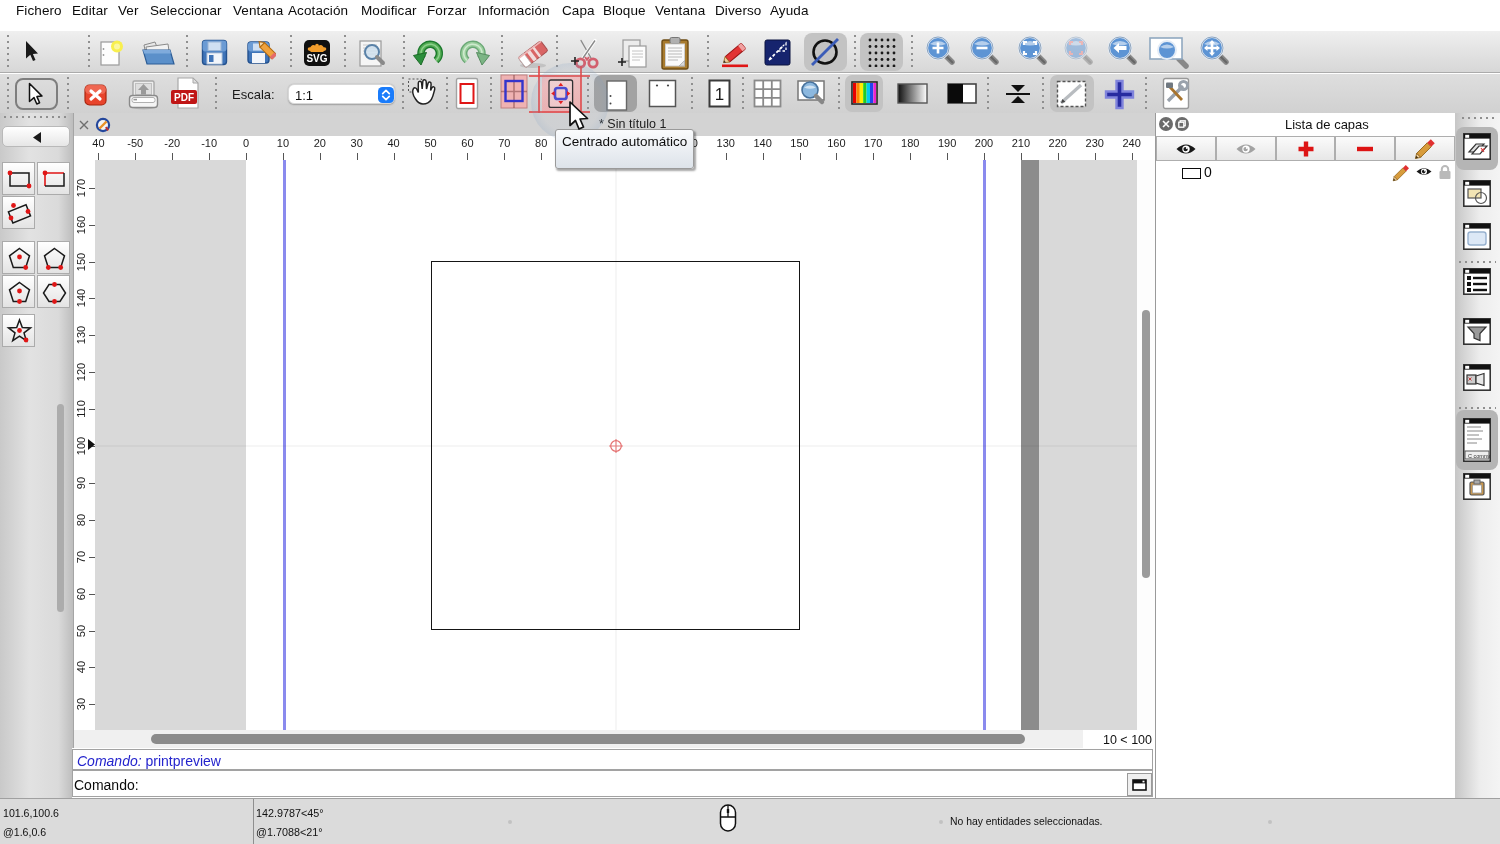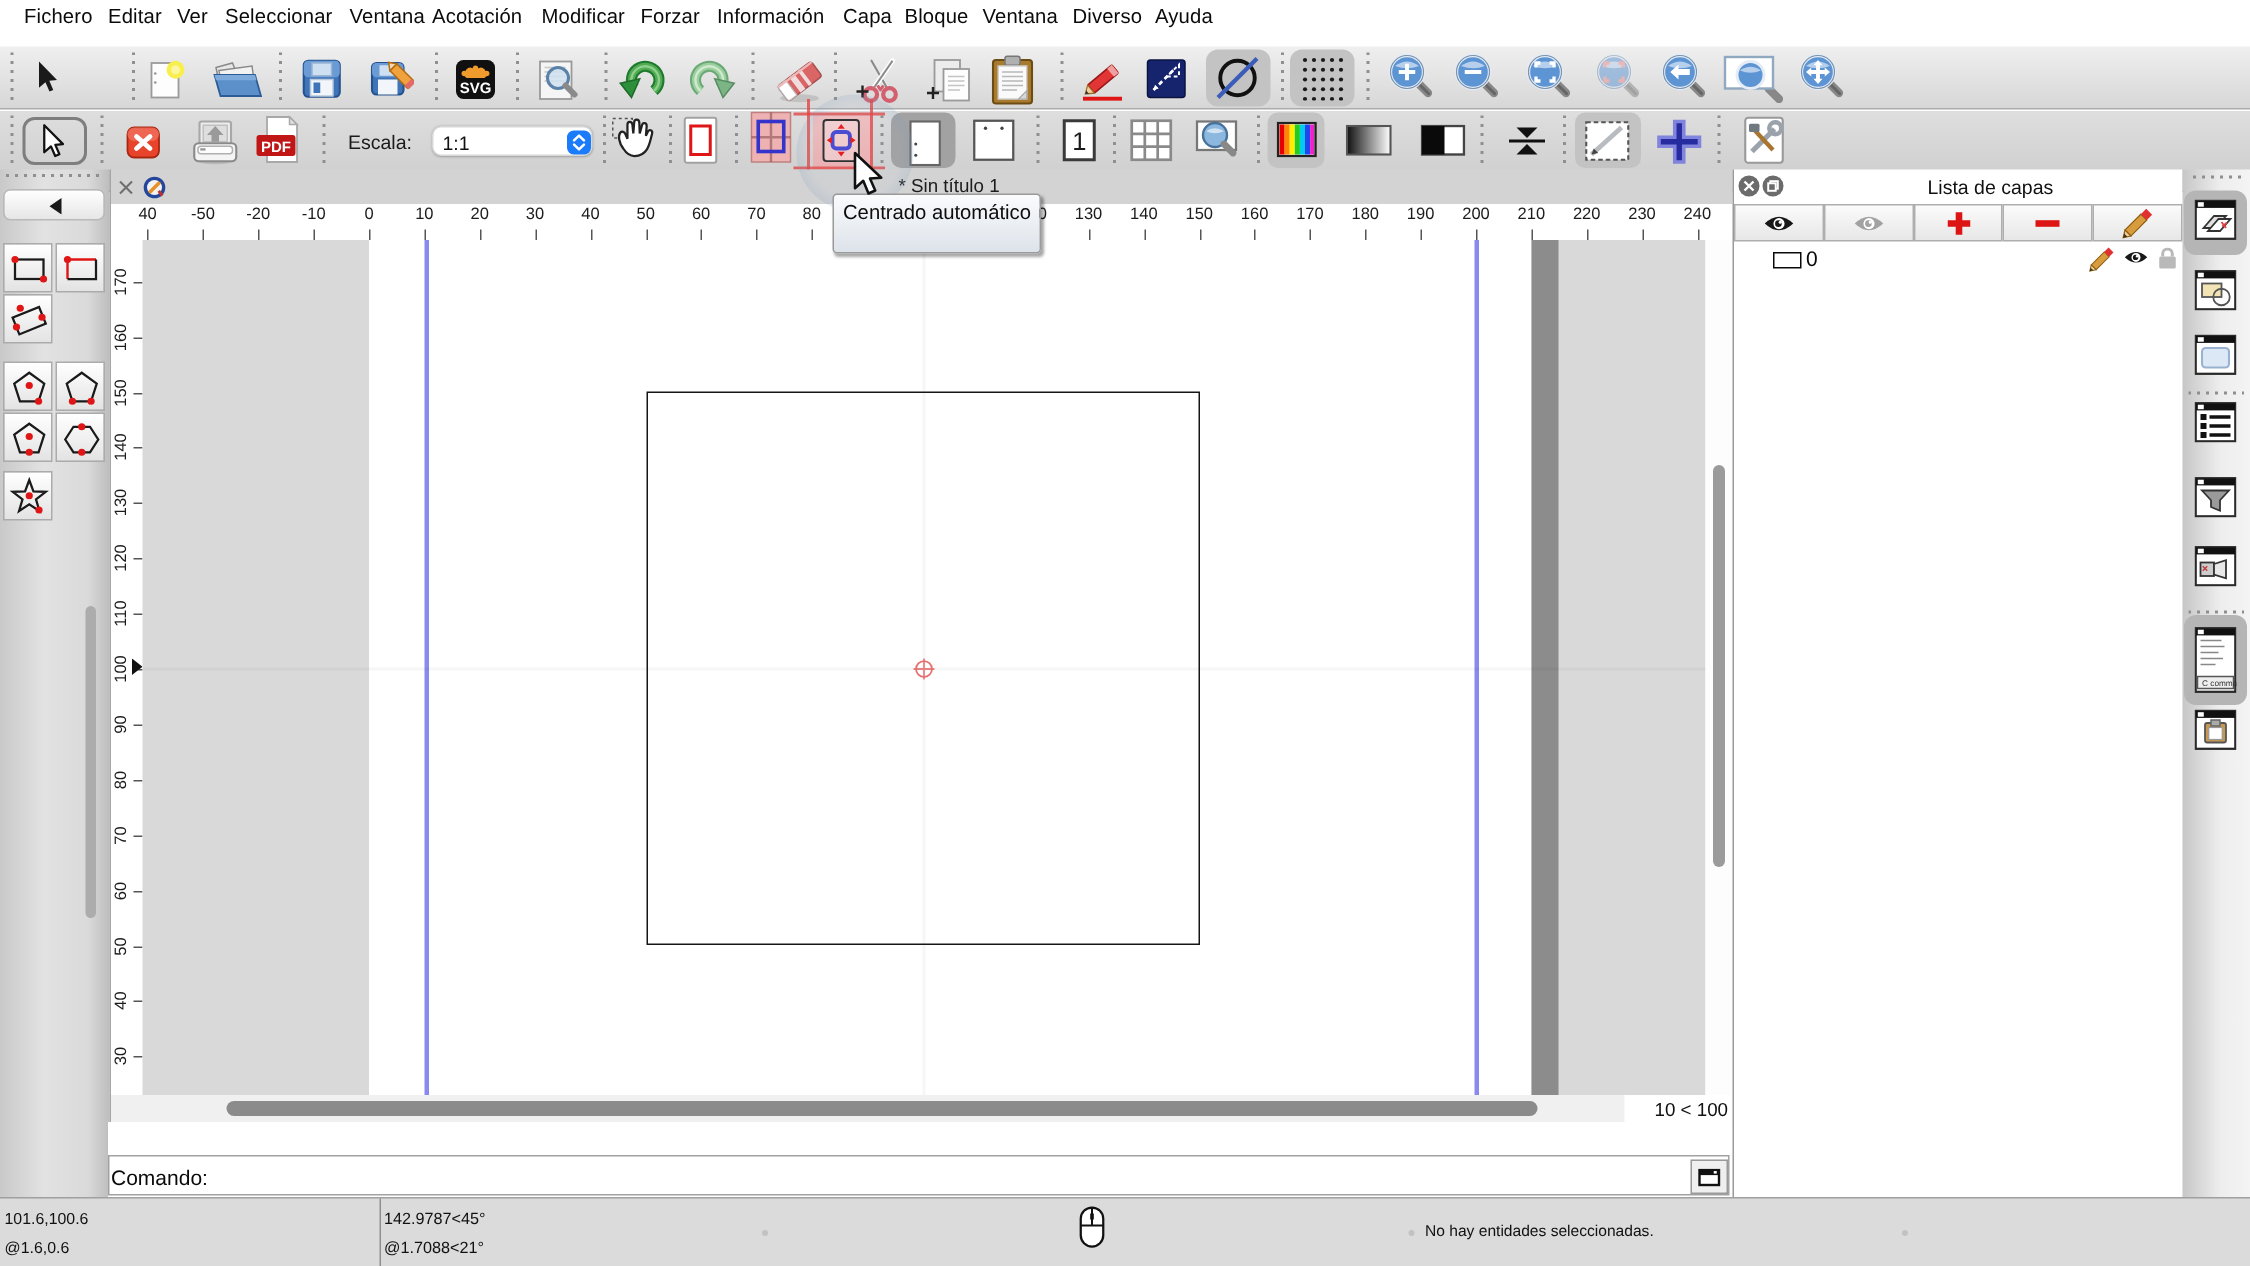--- a/index.html
+++ b/index.html
@@ -638,20 +638,23 @@
 </div>
 
 <div class="a" style="left:74px;top:730px;width:1081px;height:18px;background:#f0f0f0">
   <div class="a" style="left:77px;top:4px;width:874px;height:10px;background:#8b8b8b;border-radius:5px"></div>
   <div class="a" style="left:1009px;top:0;width:72px;height:18px;background:#fff">
     <span class="a" style="right:3px;top:3px;font-size:12.5px;color:#111">10 &lt; 100</span>
   </div>
 </div>
 
 <div class="a" style="left:72px;top:748px;width:1083px;height:50px;background:#fff">
+  <div class="a" style="left:0px;top:1px;width:1081px;height:21px;border:1px solid #a2a2a2;background:#fff">
+    <span class="a" style="left:4px;top:3px;font-size:14px;color:#2424cd"><i>Comando:</i> printpreview</span>
+  </div>
   <div class="a" style="left:0px;top:22px;width:1081px;height:27px;border:1px solid #a2a2a2;background:#fff">
     <span class="a" style="left:1px;top:6px;font-size:14px;color:#0a0a0a">Comando:</span>
     <div class="a" style="left:1054px;top:2px;width:25px;height:23px;background:#efefef;border:1px solid #9a9a9a">
       <svg class="a" style="left:4px;top:5px" width="16" height="13">
           <rect x="1" y="1" width="13" height="10" fill="#fff" stroke="#111" stroke-width="1.6"></rect>
           <rect x="1" y="1" width="13" height="3.4" fill="#111"></rect>
           <rect x="10.5" y="1.7" width="2" height="1.7" fill="#fff"></rect>
         </svg>
     </div>
   </div>

